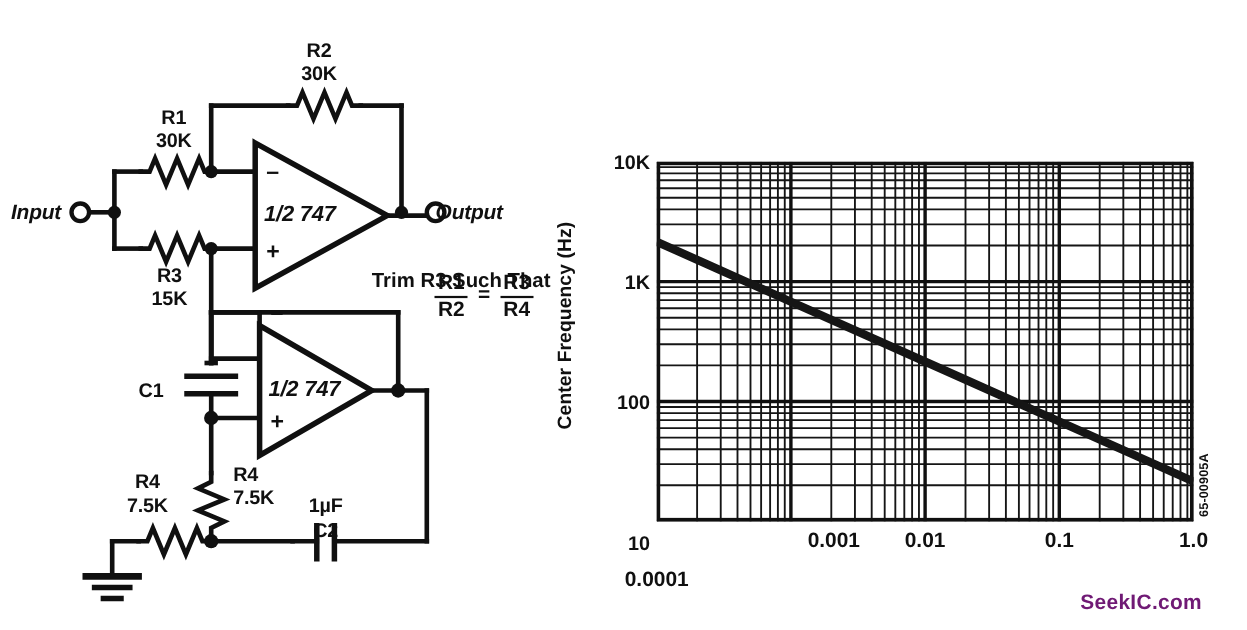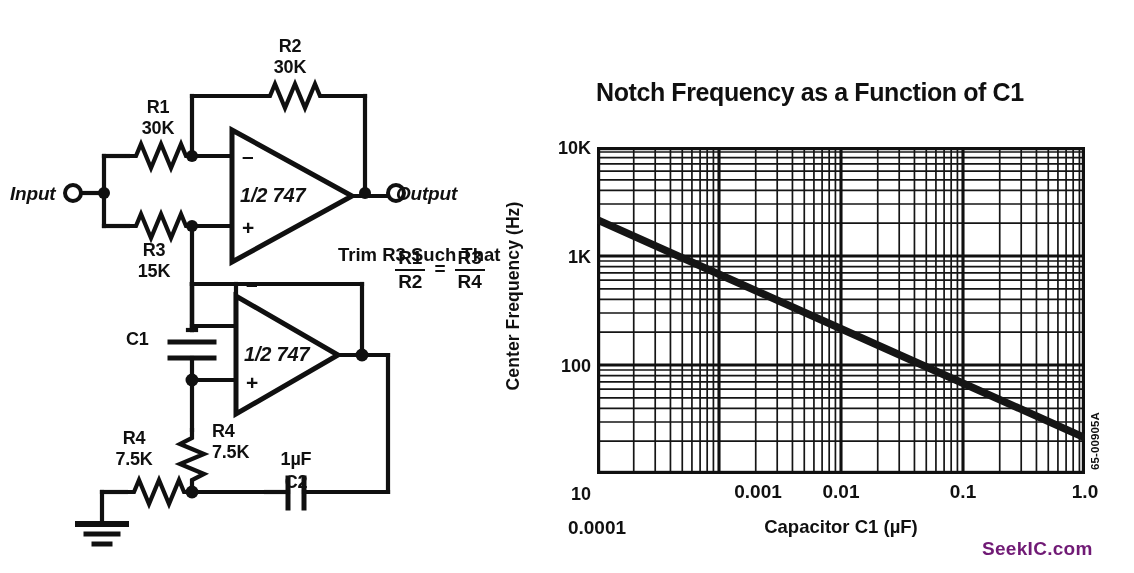--- a/index.html
+++ b/index.html
@@ -252,21 +252,21 @@
 
     <div class="sch-label t19 center" style="left:258px;top:36px;width:64px;">R2</div>
     <div class="sch-label t19 center" style="left:258px;top:57px;width:64px;">30K</div>
 
     <div class="sch-label t19 center" style="left:126px;top:97px;width:64px;">R1</div>
     <div class="sch-label t19 center" style="left:126px;top:118px;width:64px;">30K</div>
 
     <div class="sch-label t19 center" style="left:122px;top:240px;width:64px;">R3</div>
     <div class="sch-label t19 center" style="left:122px;top:261px;width:64px;">15K</div>
 
-    <div class="sch-label t19" style="left:126px;top:329px;">C1</div>
+    <div class="sch-label t19" style="left:126px;top:345px;">C1</div>
 
     <div class="sch-label t19" style="left:212px;top:421px;">R4</div>
     <div class="sch-label t19" style="left:212px;top:442px;">7.5K</div>
 
     <div class="sch-label t19 center" style="left:104px;top:428px;width:60px;">R4</div>
     <div class="sch-label t19 center" style="left:104px;top:449px;width:60px;">7.5K</div>
 
     <div class="sch-label t19 center" style="left:266px;top:444px;width:60px;margin-top:28px;">C2</div>
     <div class="sch-label t19 center" style="left:266px;top:449px;width:60px;">1µF</div>
 
@@ -285,25 +285,23 @@
         <span class="frac">
           <span class="num">R3</span>
           <span class="den">R4</span>
         </span>
       </div>
     </div>
   </div>
 
   <div class="abs" style="left:0;top:0;width:1134px;height:573px;">
 
-    <div id="chart-title">Notch Frequency as a Function of C1</div>
 
     <div id="ylabel">Center Frequency (Hz)</div>
 
-    <div id="xlabel">Capacitor C1 (µF)</div>
 
     <div id="partcode">65-00905A</div>
 
     <div class="ytick" style="left:545px;top:138px;width:46px;">10K</div>
     <div class="ytick" style="left:545px;top:247px;width:46px;">1K</div>
     <div class="ytick" style="left:545px;top:356px;width:46px;text-align:right;">100</div>
     <div class="ytick" style="left:545px;top:484px;width:46px;">10</div>
 
     <div class="xtick" style="left:545px;top:481px;width:104px;margin-top:36px;">0.0001</div>
     <div class="xtick" style="left:706px;top:481px;width:104px;text-align:center;">0.001</div>

